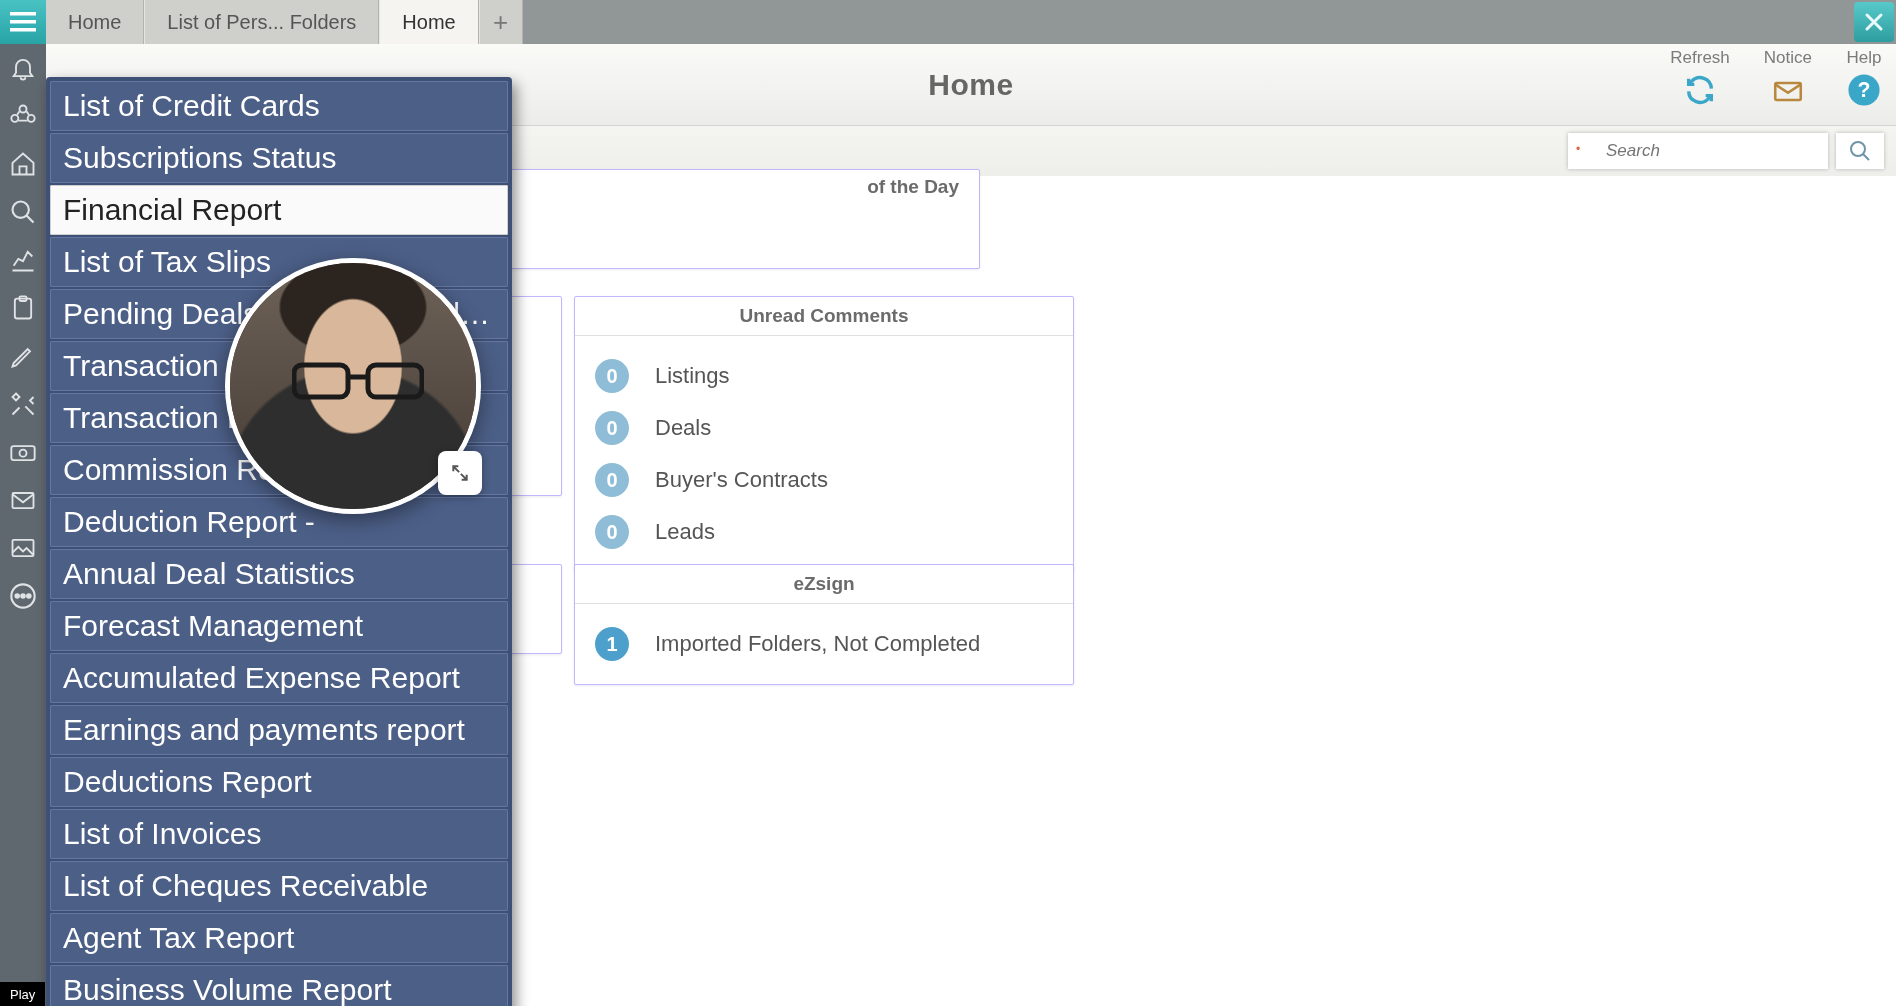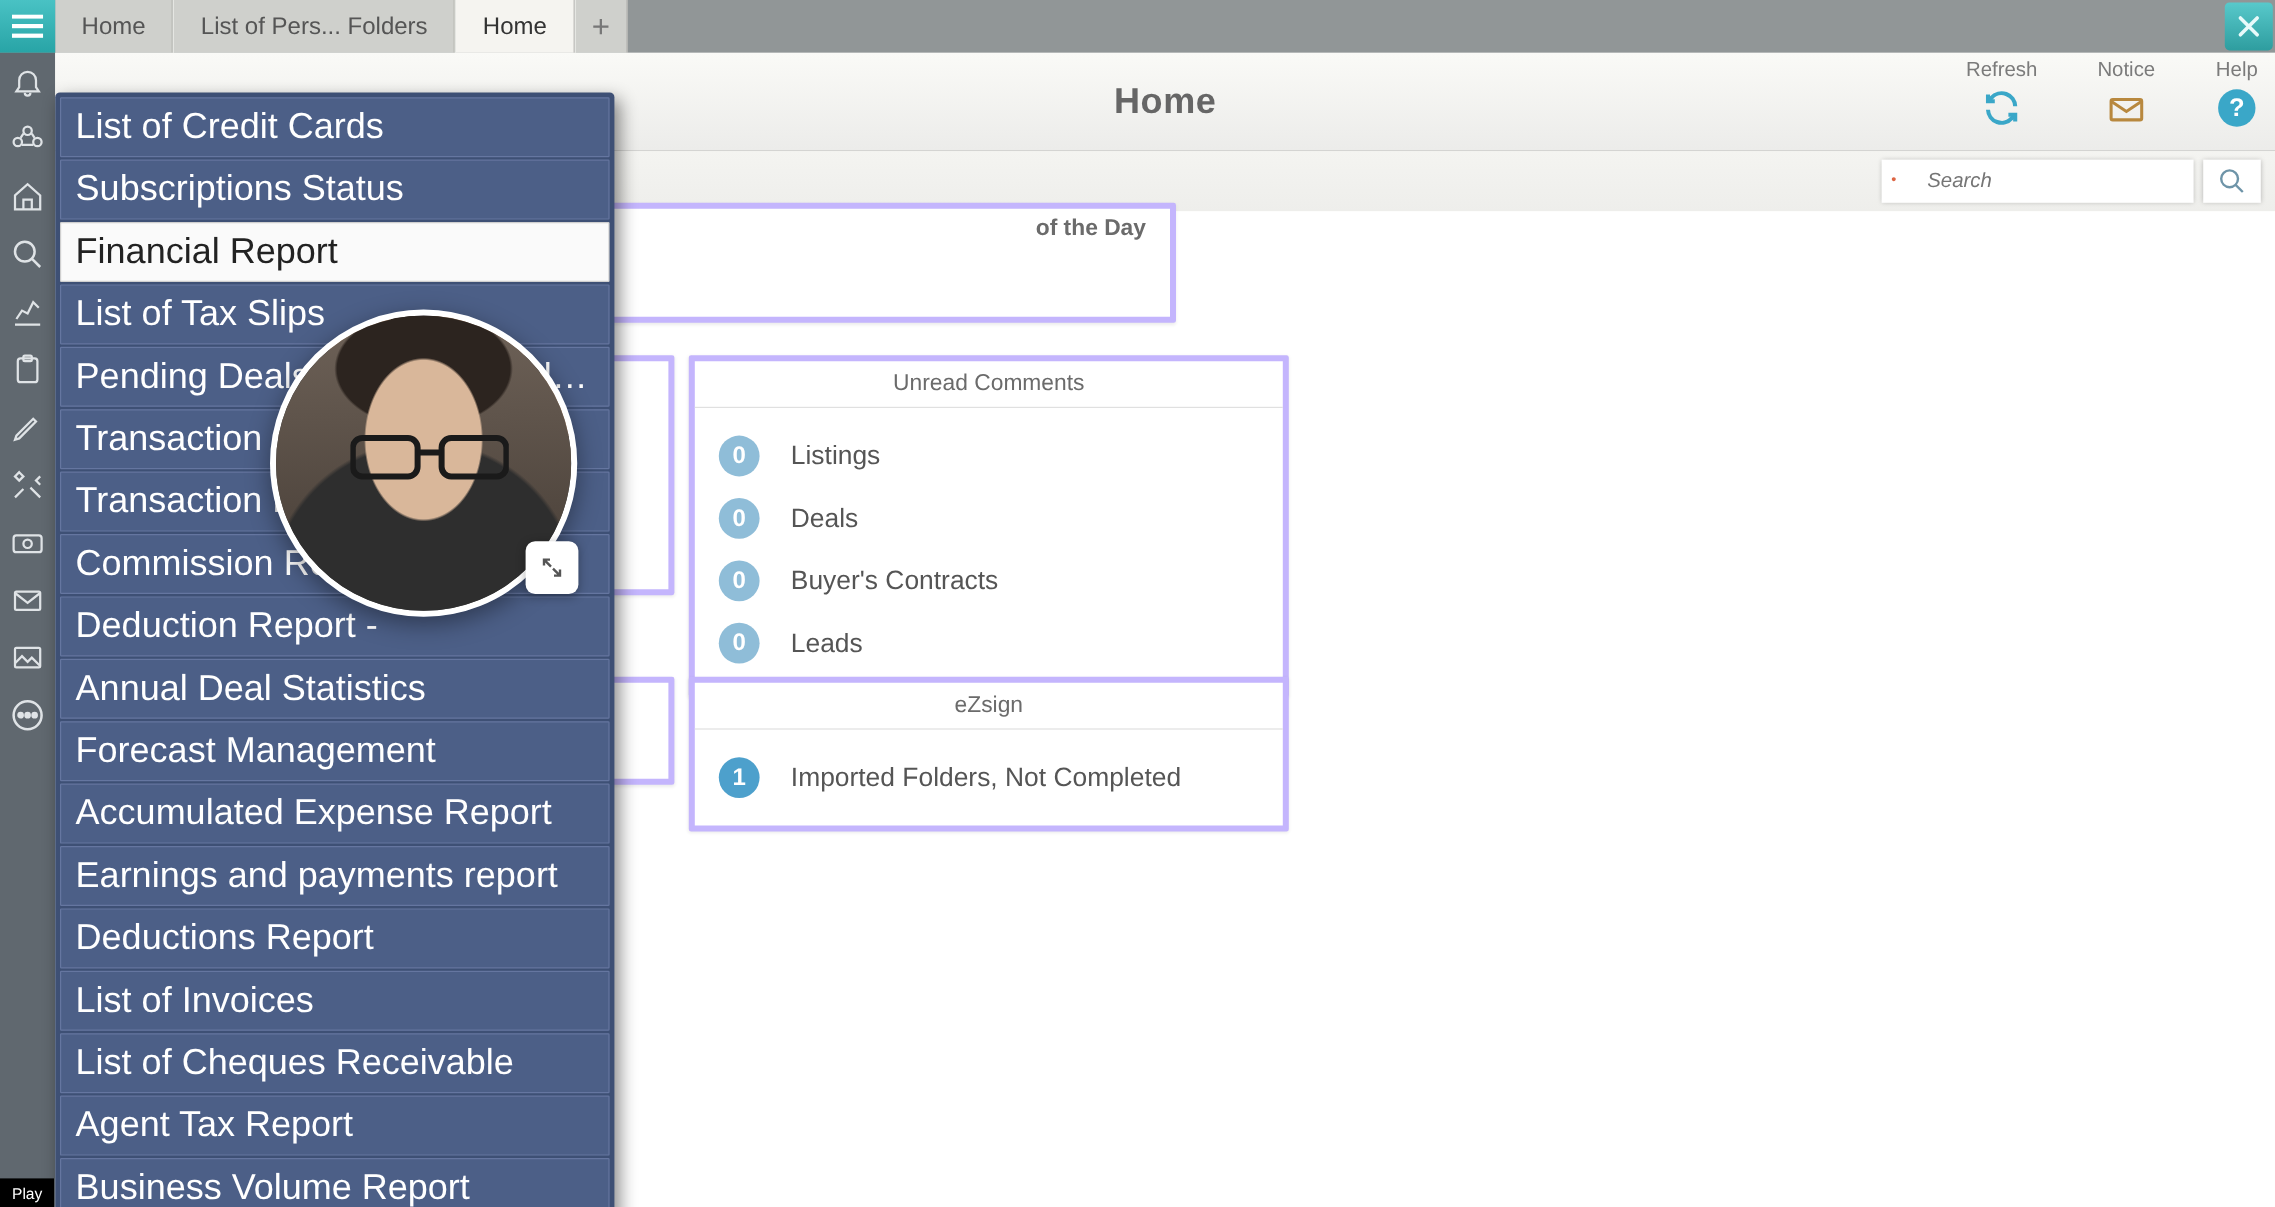--- a/index.html
+++ b/index.html
@@ -57,21 +57,21 @@
     display: flex; align-items: center; gap: 2px;
     font-size: 22px; color: #1c4f85;
   }
   .user-chip .sub { color: #8a8a8a; margin-top: 35px; }
   .page-title {
     position: absolute; left: 50%; top: 50%; transform: translate(-50%,-50%);
     font-size: 30px; color: #666; font-weight: 600; letter-spacing: .5px;
   }
   .hdr-actions {
     position: absolute; right: 14px; top: 4px;
-    display: flex; gap: 50px; align-items: flex-start;
+    display: flex; gap: 34px; align-items: flex-start;
   }
   .hdr-act { display:flex; flex-direction:column; align-items:center; gap:4px; cursor:pointer; color:#7b7b7b; font-size:17px; }
   .hdr-act .ic { width: 36px; height: 36px; display:flex;align-items:center;justify-content:center; }
 
   
   .searchrow {
     position: absolute; top: 126px; left: 46px; right: 0; height: 50px;
     background: linear-gradient(180deg,#f4f4f1,#eeeeeb);
     display: flex; justify-content: flex-end; align-items: center;
     padding-right: 12px; gap: 8px;
@@ -89,26 +89,26 @@
 
   
   .canvas {
     position: absolute; top: 176px; left: 46px; right: 0; bottom: 0;
     background: #fff; padding: 0 20px;
   }
 
   
   .panel {
     position: absolute; background: #fff;
-    border: 5px solid #c4b5fd; border-radius: 2px;
+    border: 1px solid #c4b5fd; border-radius: 2px;
     box-shadow: 0 1px 3px rgba(0,0,0,.08);
   }
   .panel-title {
     text-align: center; font-size: 19px; color: #6b6b6b;
-    padding: 8px 10px; font-weight: 400; border-bottom: 1px solid #e0e0e0;
+    padding: 8px 10px; font-weight: 700; border-bottom: 1px solid #e0e0e0;
   }
   .panel-body { padding: 14px 20px; }
   .agenda-text { font-size: 24px; color: #5b5b5b; padding: 20px 24px 28px; }
   .countrow { display:flex; align-items:center; gap:26px; height:52px; font-size:22px; color:#555; }
   .badge {
     width: 34px; height: 34px; border-radius: 50%;
     background: #8fbdd8; color:#fff; display:flex;align-items:center;justify-content:center;
     font-size:20px; font-weight:600;
   }
   .badge.one { background:#4da0cc; }

